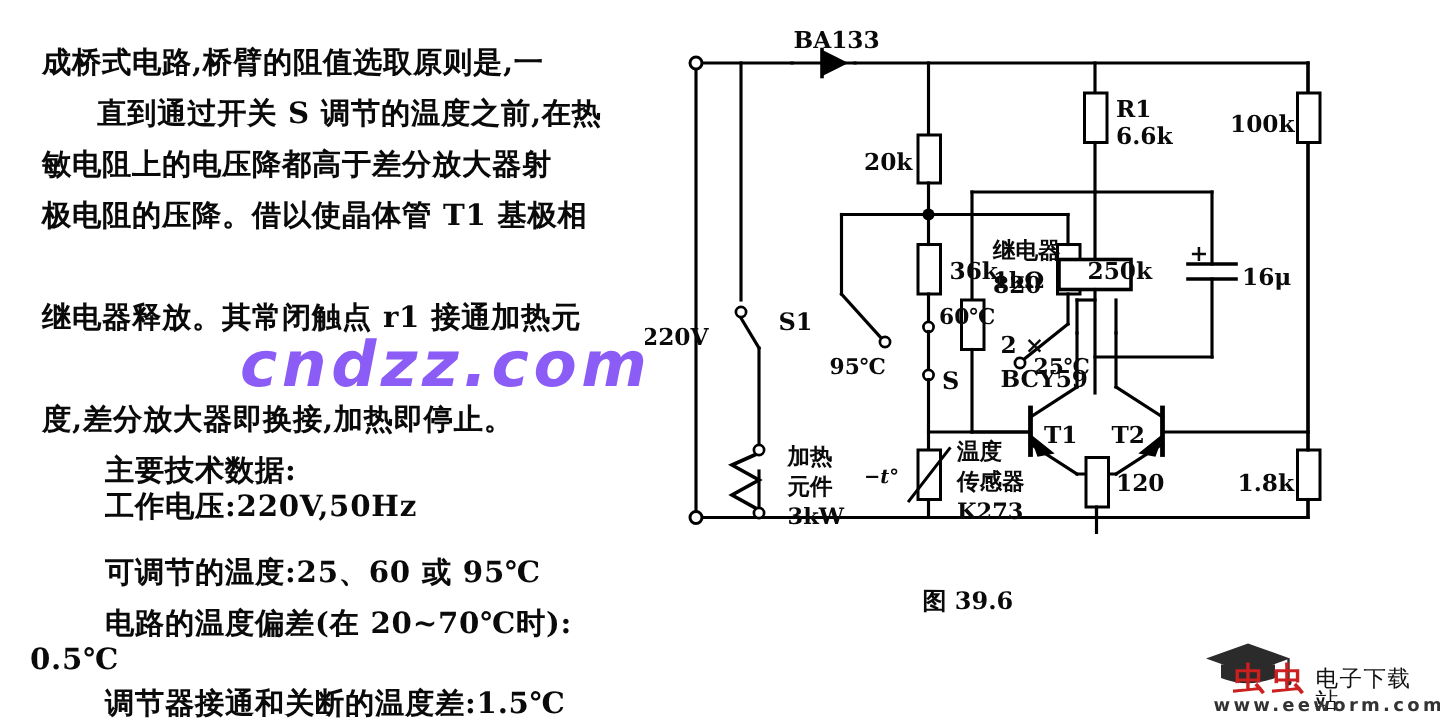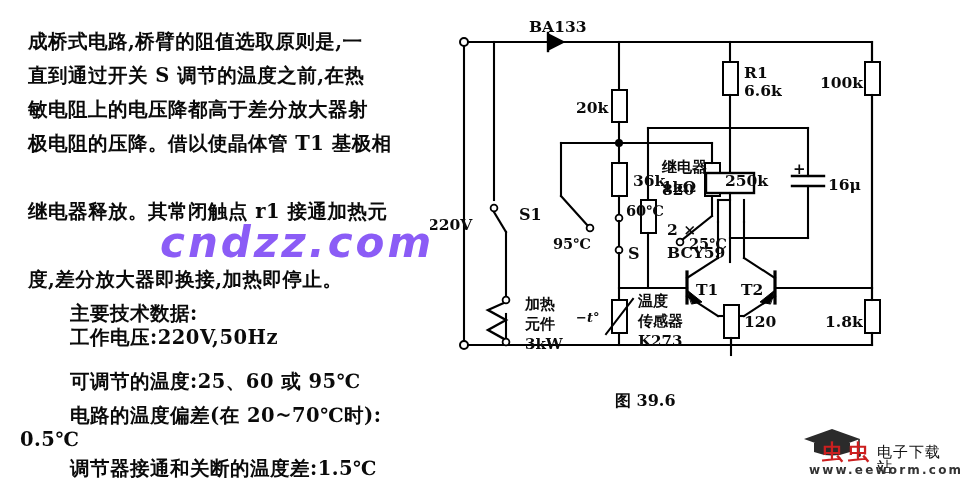--- a/index.html
+++ b/index.html
@@ -105,21 +105,21 @@
 </style>
 </head>
 <body>
 
 <div id="page">
 
   <div class="watermark" id="wm-main">cndzz.com</div>
 
   <div id="article">
     <div class="para-line" style="top:28px;">成桥式电路,桥臂的阻值选取原则是,一</div>
-    <div class="para-line" style="top:62px;">直到通过开关 S 调节的温度之前,在热</div>
+    <div class="para-line" style="top:62px;text-align:center;">直到通过开关 S 调节的温度之前,在热</div>
     <div class="para-line" style="top:96px;">敏电阻上的电压降都高于差分放大器射</div>
     <div class="para-line" style="top:130px;">极电阻的压降。借以使晶体管 T1 基极相</div>
     <div class="para-line" style="top:198px;">继电器释放。其常闭触点 r1 接通加热元</div>
     <div class="para-line" style="top:266px;">度,差分放大器即换接,加热即停止。</div>
 
     <div class="para-line indent" style="top:300px;">主要技术数据:</div>
     <div class="para-line indent" style="top:324px;">工作电压:220V,50Hz</div>
     <div class="para-line indent" style="top:368px;">可调节的温度:25、60 或 95℃</div>
     <div class="para-line indent" style="top:402px;">电路的温度偏差(在 20~70℃时):</div>
     <div class="para-line" style="top:428px;left:20px;">0.5℃</div>

